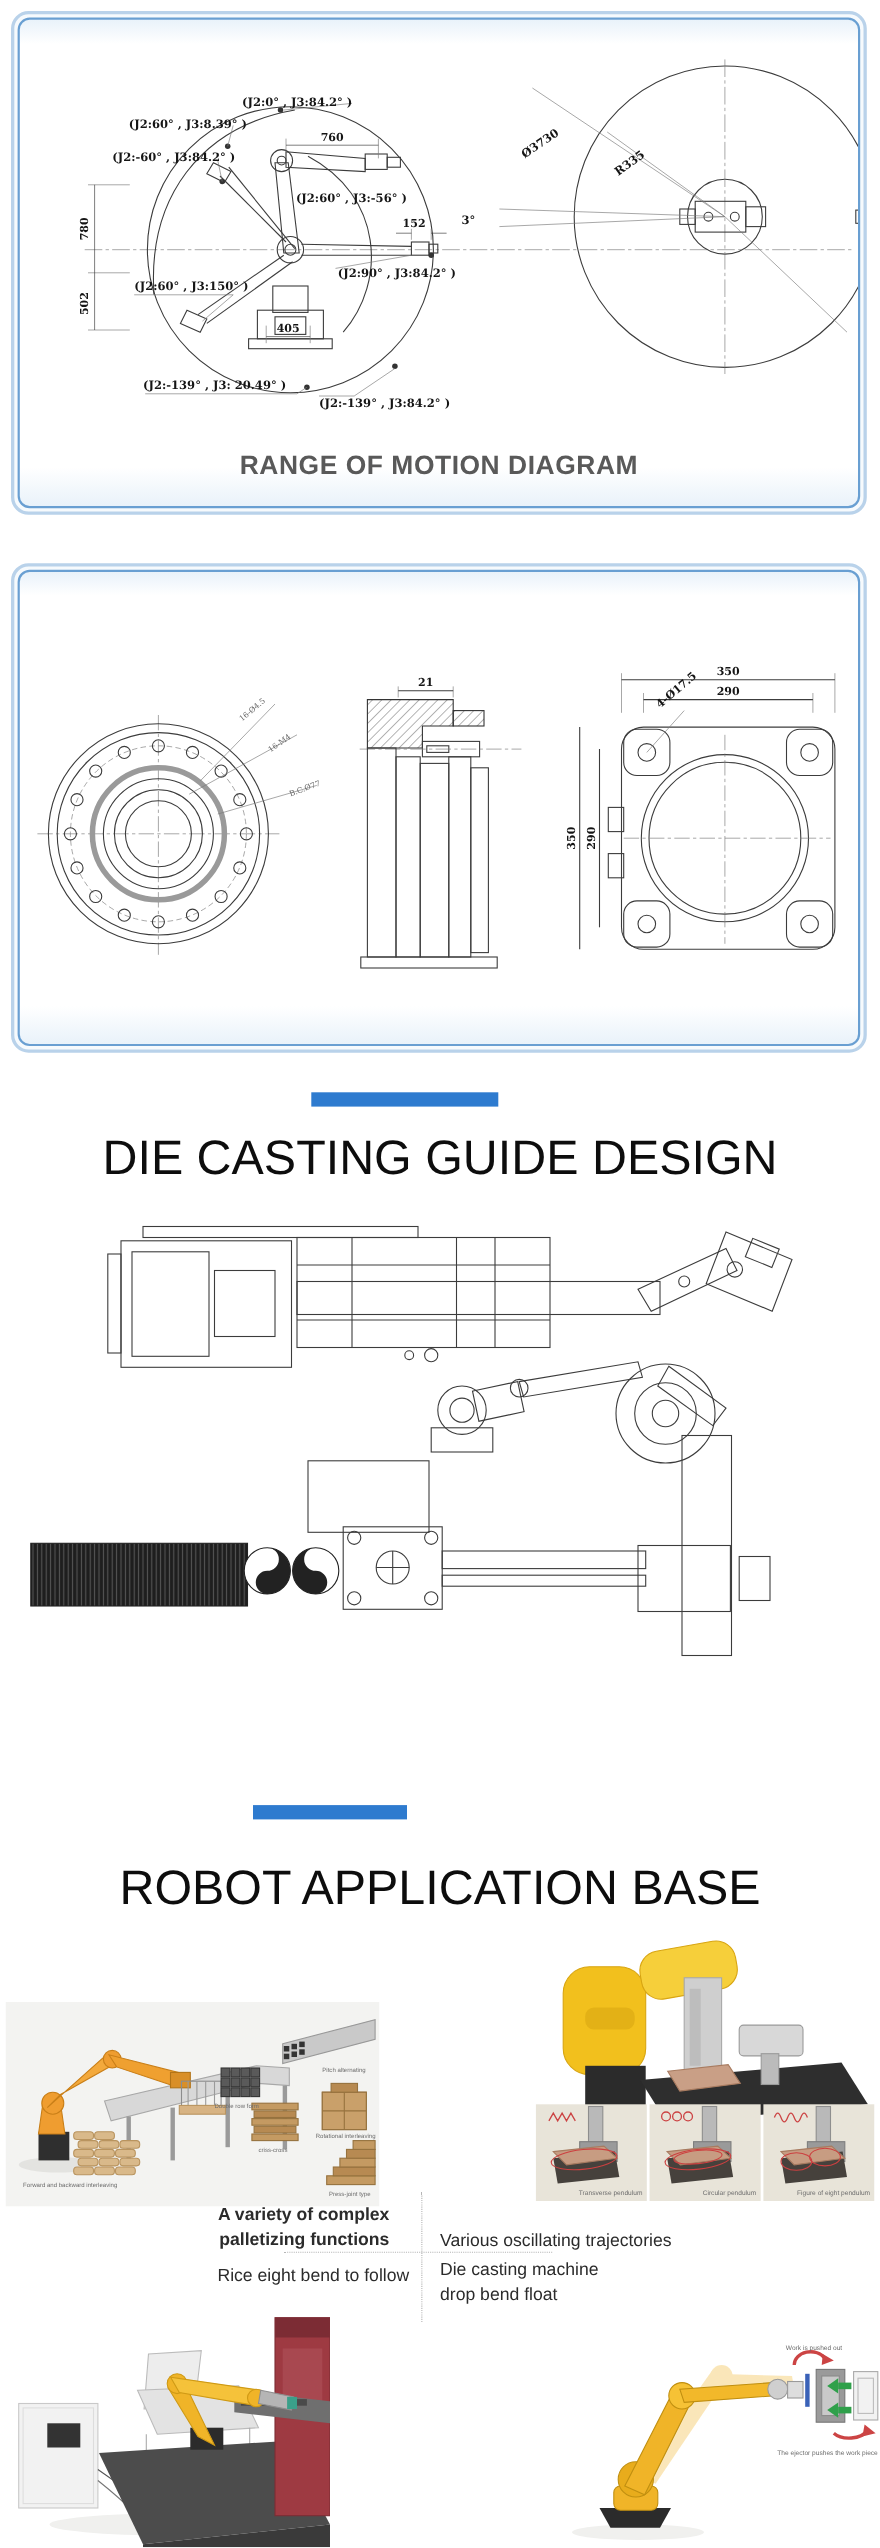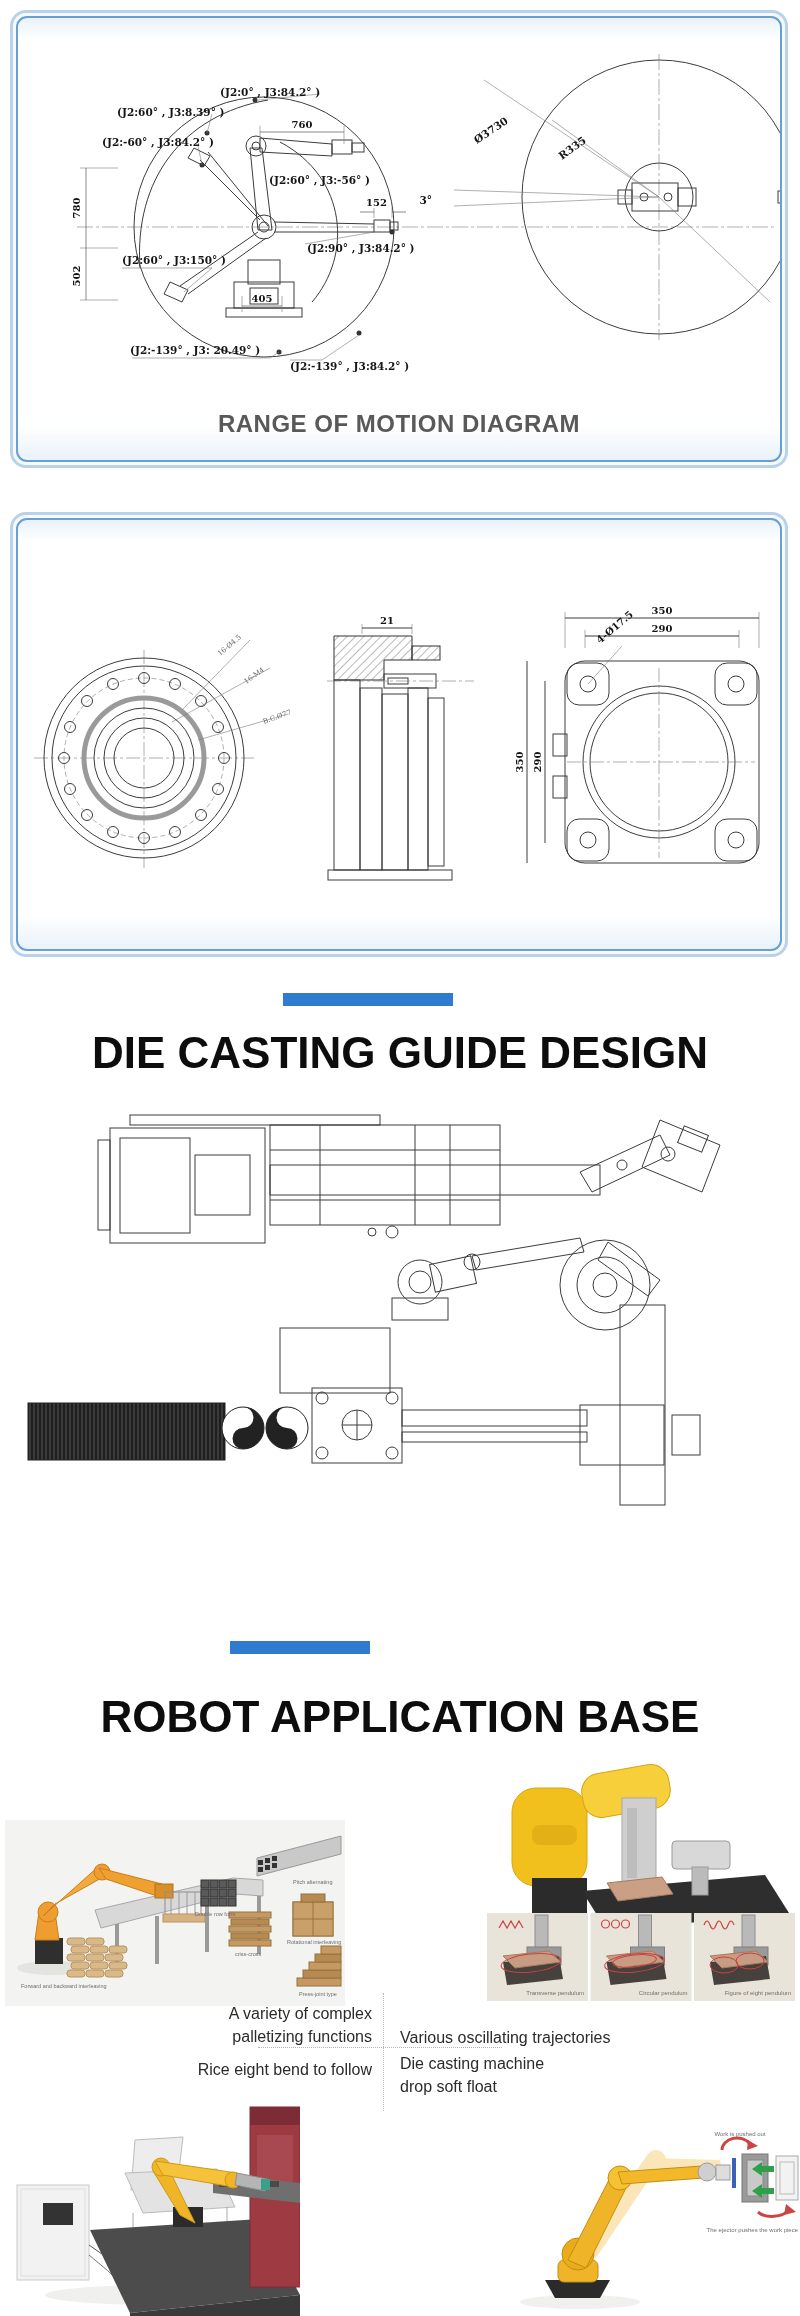--- a/index.html
+++ b/index.html
@@ -10,21 +10,21 @@
   .card{position:absolute;left:10px;width:778px;box-sizing:border-box;
         border:3px solid #b9d2ea;border-radius:16px;background:#f6fafd;padding:3px;}
   .card-inner{position:relative;width:100%;height:100%;box-sizing:border-box;
         border:2px solid #699fd2;border-radius:11px;overflow:hidden;
         background:linear-gradient(180deg,#e9f2fa 0%,#ffffff 5%,#ffffff 92%,#e9f2fa 100%);}
   .card-caption{position:absolute;left:0;right:0;text-align:center;
         font-weight:bold;font-size:24px;color:#595959;letter-spacing:.5px;}
 
   .divider-bar{position:absolute;height:13px;background:#2e7bcf;}
   .section-heading{position:absolute;left:0;width:800px;text-align:center;
-        font-size:44px;font-weight:bold;color:#0d0d0d;}
+        font-size:44px;font-weight:normal;color:#0d0d0d;}
 
   .cad{stroke:#3c3c3c;fill:none;stroke-width:1;}
   .cadthin{stroke:#7a7a7a;fill:none;stroke-width:.6;}
   .cadtext{font-family:"DejaVu Serif",serif;font-size:10.5px;font-weight:600;fill:#151515;}
   .dimtext{font-family:"DejaVu Serif",serif;font-size:10px;font-weight:600;fill:#151515;}
   .notetext{font-family:"DejaVu Serif",serif;font-size:7px;fill:#666;}
 
   .app-caption{position:absolute;font-size:16px;color:#2b2b2b;line-height:1.45;}
   .right-al{text-align:right;}
   .dotted-h{position:absolute;border-top:1px dotted #b5b5b5;height:0;}
@@ -499,26 +499,26 @@
       <rect x="48" y="152" width="13" height="34" fill="#b9b9b9" stroke="#8e8e8e"></rect>
       <rect x="40" y="184" width="34" height="18" fill="#9a9a9a" stroke="#7e7e7e"></rect>
       <polygon points="16,199 72,193 76,216 20,222" fill="#46413c"></polygon>
       <polygon points="16,193 62,188 74,199 28,205" fill="#c79c82" stroke="#a87b60"></polygon>
       <ellipse cx="30" cy="202" rx="14" ry="8" fill="none" stroke="#cc4040"></ellipse>
       <ellipse cx="56" cy="198" rx="14" ry="8" fill="none" stroke="#cc4040"></ellipse>
       <text x="97" y="232" text-anchor="end" font-size="6" class="photo-label">Figure of eight pendulum</text>
     </g>
   </svg>
 
-  <div class="app-caption right-al" style="left:182px;top:2002px;width:190px;">A variety of complex palletizing functions</div>
+  <div class="app-caption right-al" style="left:164px;top:2002px;width:190px;font-weight:bold;">A variety of complex palletizing functions</div>
   <div class="app-caption" style="left:400px;top:2026px;width:260px;">Various oscillating trajectories</div>
   <div class="dotted-h" style="left:258px;top:2047px;width:244px;"></div>
   <div class="dotted-v" style="left:383px;top:1993px;height:118px;"></div>
   <div class="app-caption right-al" style="left:150px;top:2058px;width:222px;">Rice eight bend to follow</div>
-  <div class="app-caption" style="left:400px;top:2052px;width:170px;">Die casting machine drop soft float</div>
+  <div class="app-caption" style="left:400px;top:2052px;width:170px;">Die casting machine drop bend float</div>
 
   <svg class="photo" width="295" height="221" viewBox="0 0 295 221" style="left:5px;top:2095px;">
     <rect width="295" height="221" fill="#ffffff"></rect>
     <ellipse cx="150" cy="200" rx="110" ry="10" fill="#f0f0ee"></ellipse>
 
     <g>
       <rect x="12" y="90" width="72" height="95" fill="#f2f2f2" stroke="#c9c9c9"></rect>
       <rect x="16" y="94" width="64" height="87" fill="none" stroke="#dddddd"></rect>
       <rect x="38" y="108" width="30" height="22" fill="#333"></rect>
       <path d="M84,150 Q110,168 128,182" fill="none" stroke="#555"></path>

